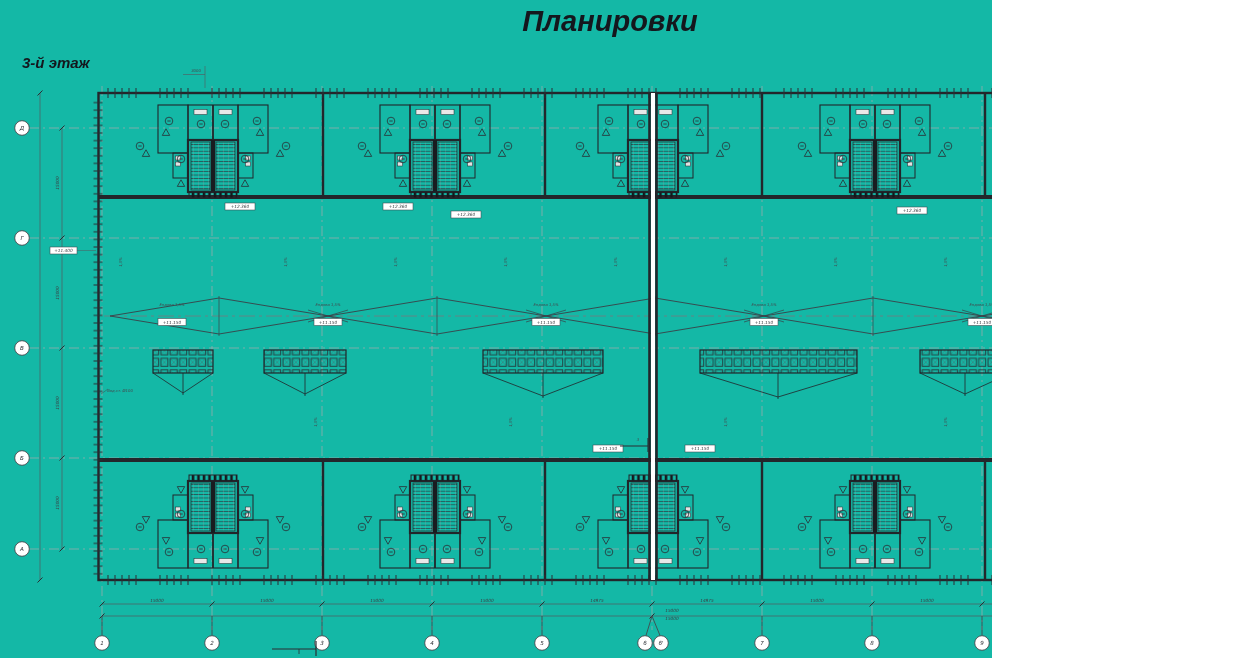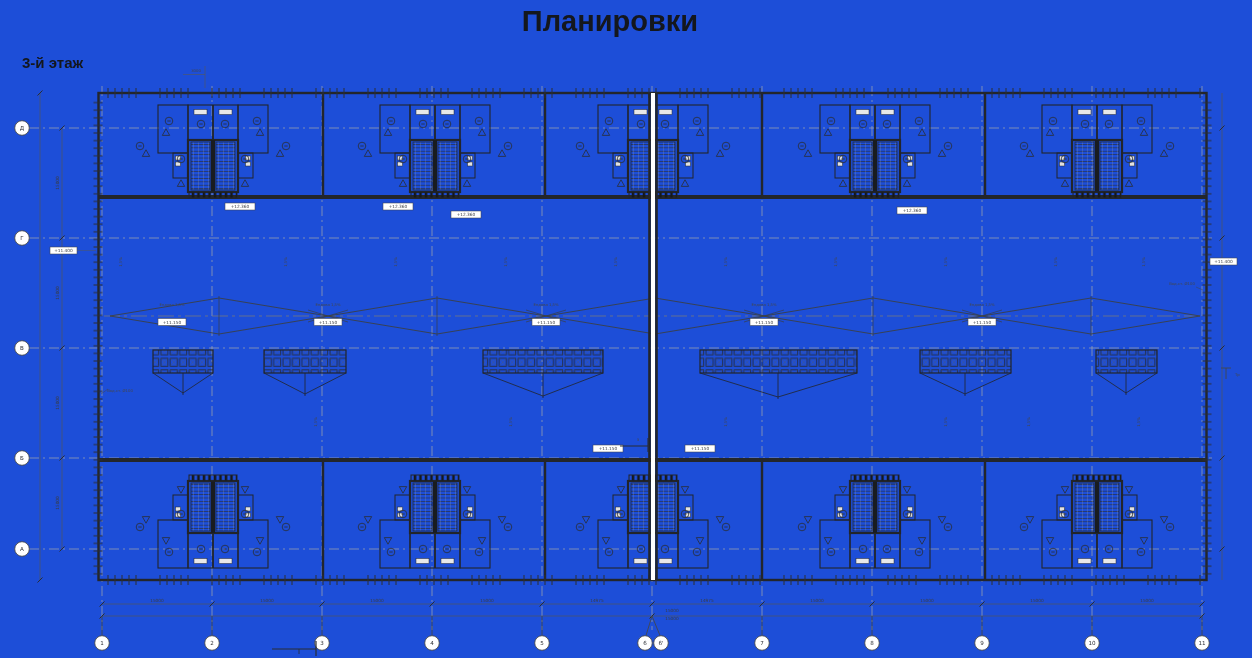--- a/index.html
+++ b/index.html
@@ -1,16 +1,16 @@
 <!DOCTYPE html>
 <html><head>
 <meta charset="utf-8">
 <style>
   html,body{margin:0;padding:0;background:#ffffff;}
-  .stage{position:relative;width:1252px;height:658px;background:#1d4ed8;overflow:hidden;}
+  .stage{position:relative;width:992px;height:658px;background:#14b8a6;overflow:hidden;font-style:italic;}
   svg{display:block;}
   text{font-family:"DejaVu Sans","Liberation Sans",sans-serif;fill:#3a3d42;}
   .title-t{font-family:"Liberation Sans","DejaVu Sans",sans-serif;font-weight:bold;font-size:29px;fill:#14171d;}
   .floor-t{font-family:"Liberation Sans","DejaVu Sans",sans-serif;font-weight:bold;font-size:15px;fill:#14171d;}
   .bub{font-size:5.6px;fill:#2c2f35;}
   .dim{font-size:4.3px;fill:#3a3d42;}
   .mic{font-size:3.8px;fill:#44474c;}
   .box{fill:#ffffff;stroke:#44474c;stroke-width:0.55;}
 </style>
 </head>

